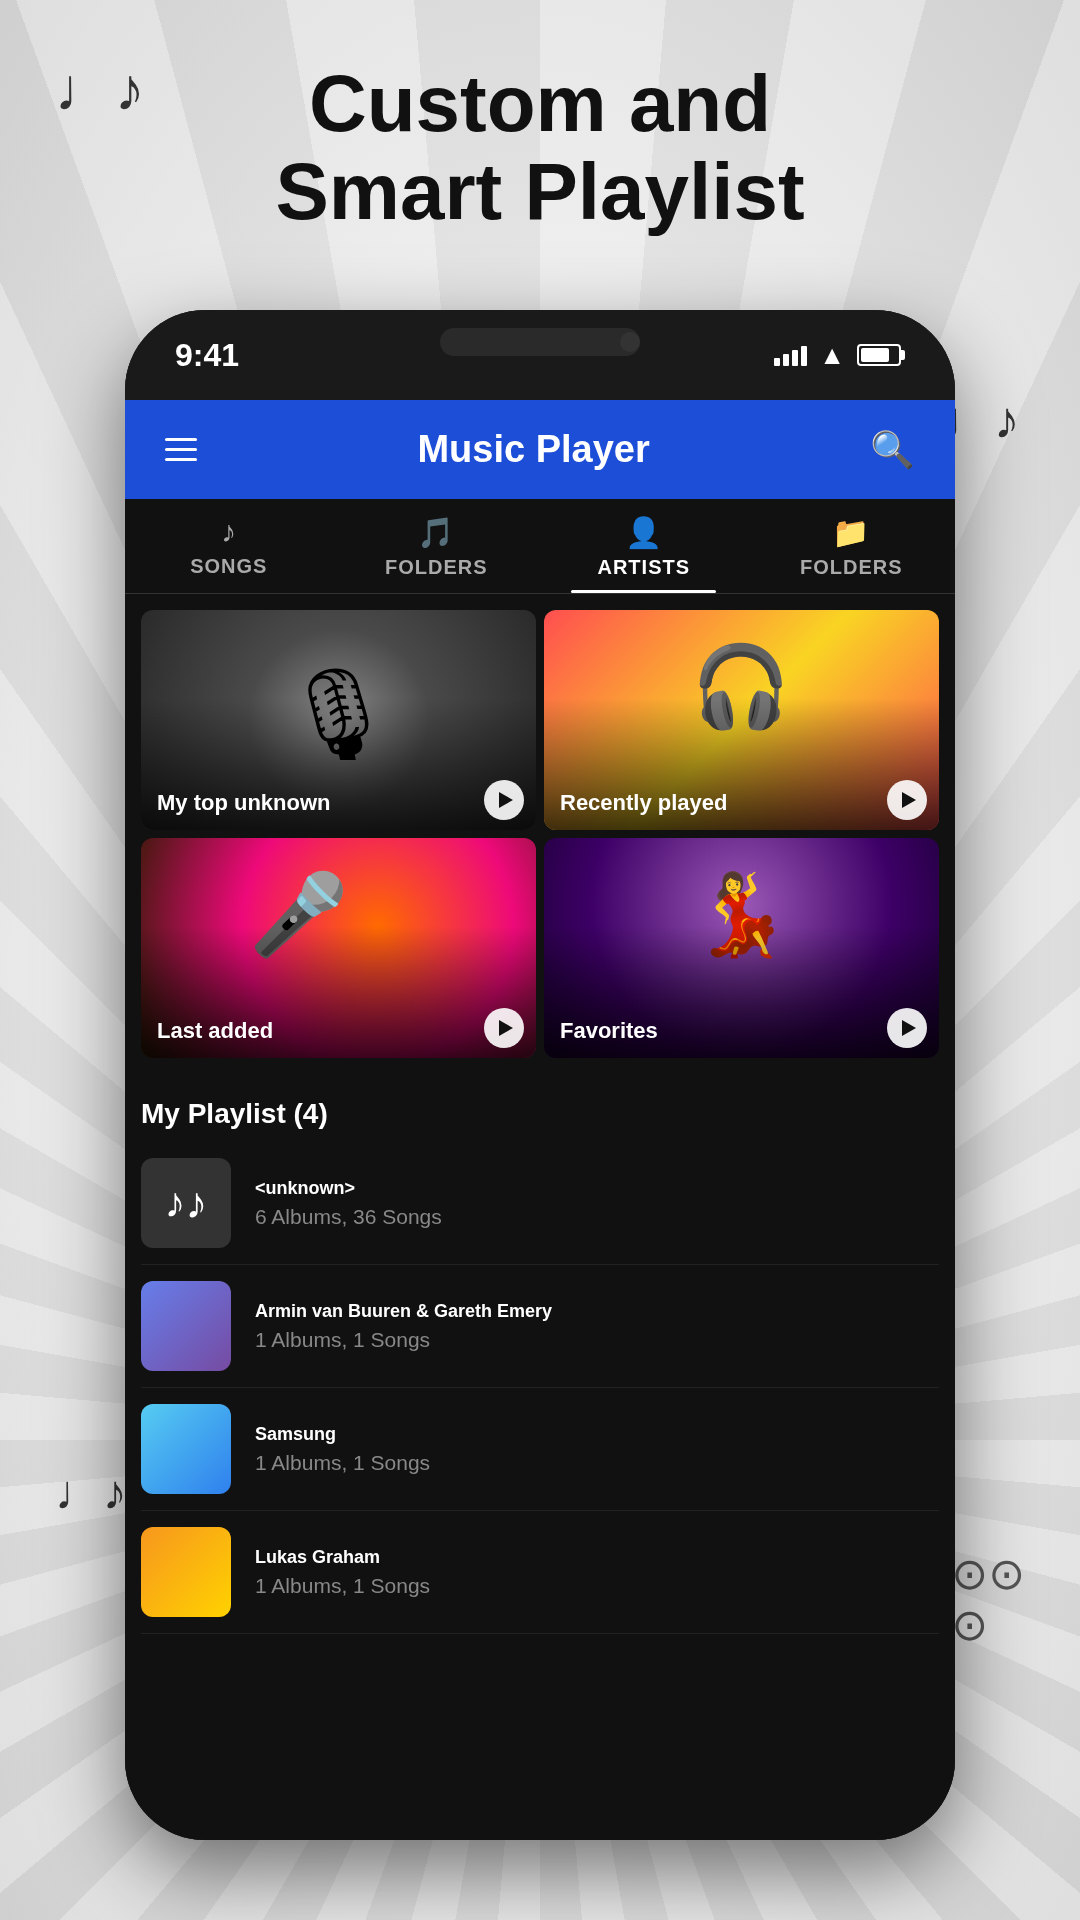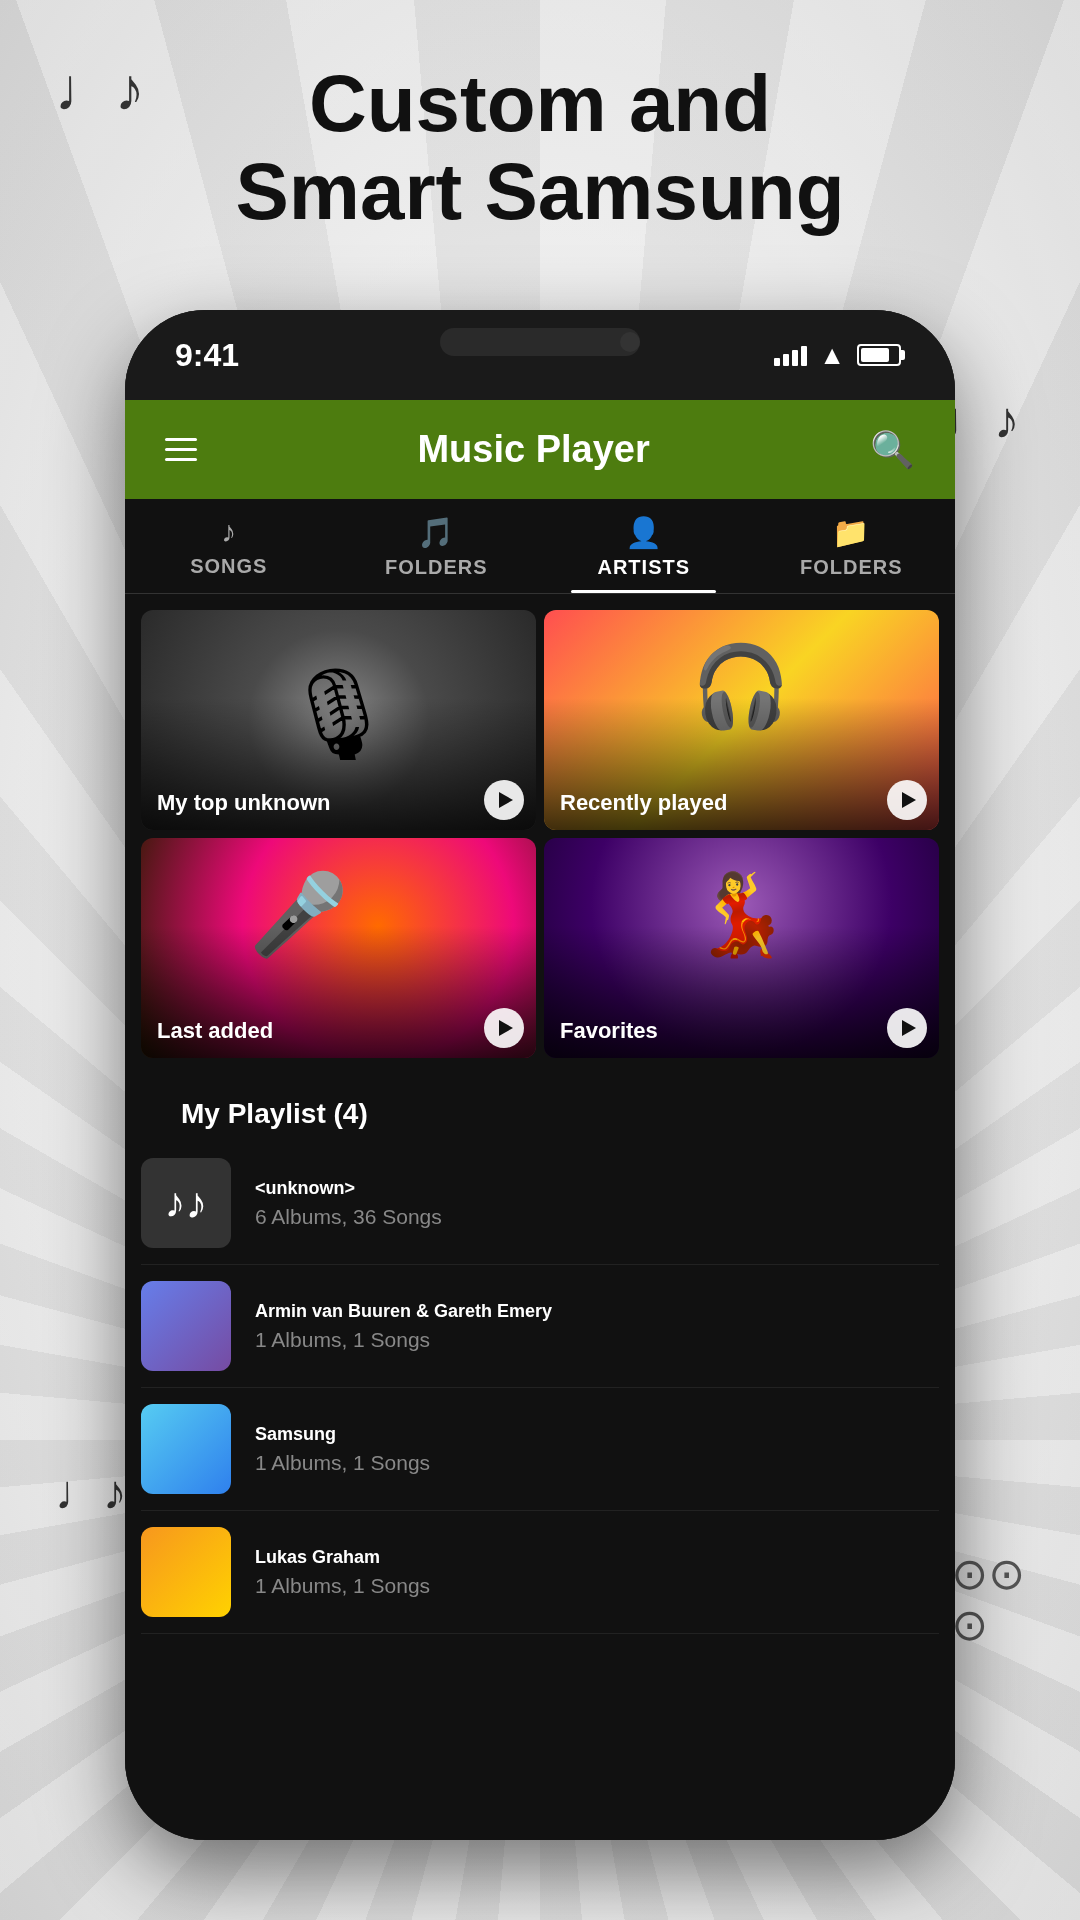--- a/index.html
+++ b/index.html
@@ -192,21 +192,21 @@
       left: 0; right: 0; bottom: 0;
       background: #111;
       overflow: hidden;
     }
 
     
     .app-header {
       display: flex;
       align-items: center;
       padding: 28px 40px;
-      background: #4d7c0f;
+      background: #1d4ed8;
     }
 
     .hamburger-icon {
       display: flex;
       flex-direction: column;
       gap: 7px;
       cursor: pointer;
     }
     .hamburger-icon span {
       display: block;
@@ -373,21 +373,21 @@
       content: '💃';
       position: absolute;
       top: 35%;
       left: 50%;
       transform: translate(-50%, -50%);
       font-size: 80px;
     }
 
     
     .section-header {
-      padding: 24px 56px 12px;
+      padding: 24px 16px 12px;
       font-size: 28px;
       font-weight: 700;
       color: white;
       background: #111;
     }
 
     
     .artist-list {
       background: #111;
       padding: 0 16px;
@@ -462,21 +462,21 @@
 <div class="bg"></div>
 <div class="rays"></div>
 
 <div class="note-tl">♩♪</div>
 <div class="note-tr">♩♪</div>
 <div class="note-bl">♩♪</div>
 <div class="note-br">⊙⊙<br>⊙</div>
 
 <div class="page-title">
   <span>Custom and</span><br>
-  <span>Smart Samsung</span>
+  <span>Smart Playlist</span>
 </div>
 
 <div class="phone-frame">
 
   <div class="notch">
     <div class="status-time">9:41</div>
     <div class="notch-pill"></div>
     <div class="notch-camera"></div>
     <div class="status-icons">
       <div class="signal-bars">

